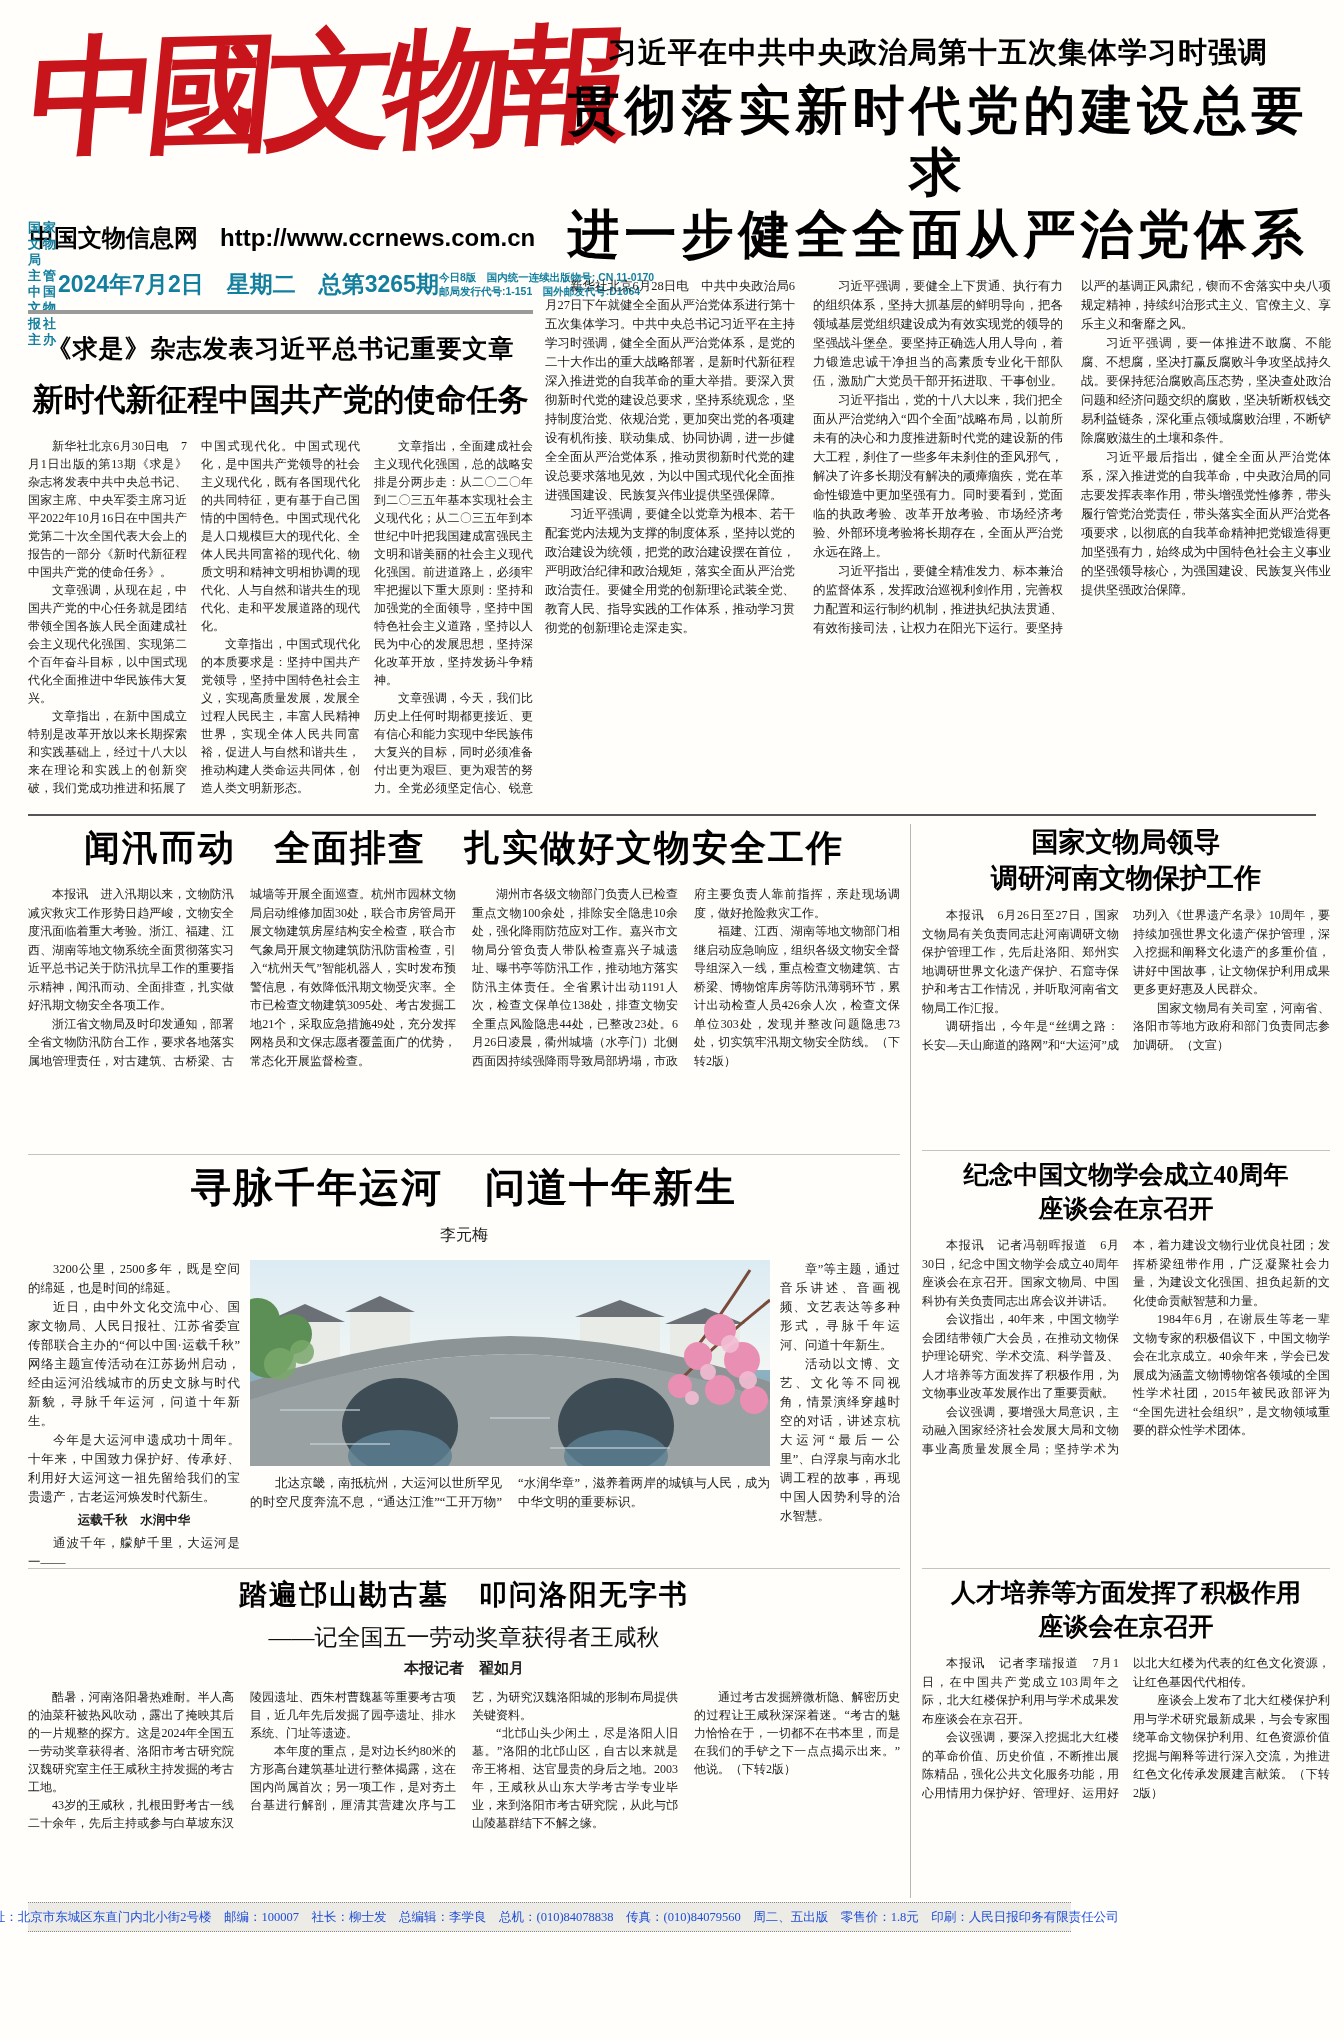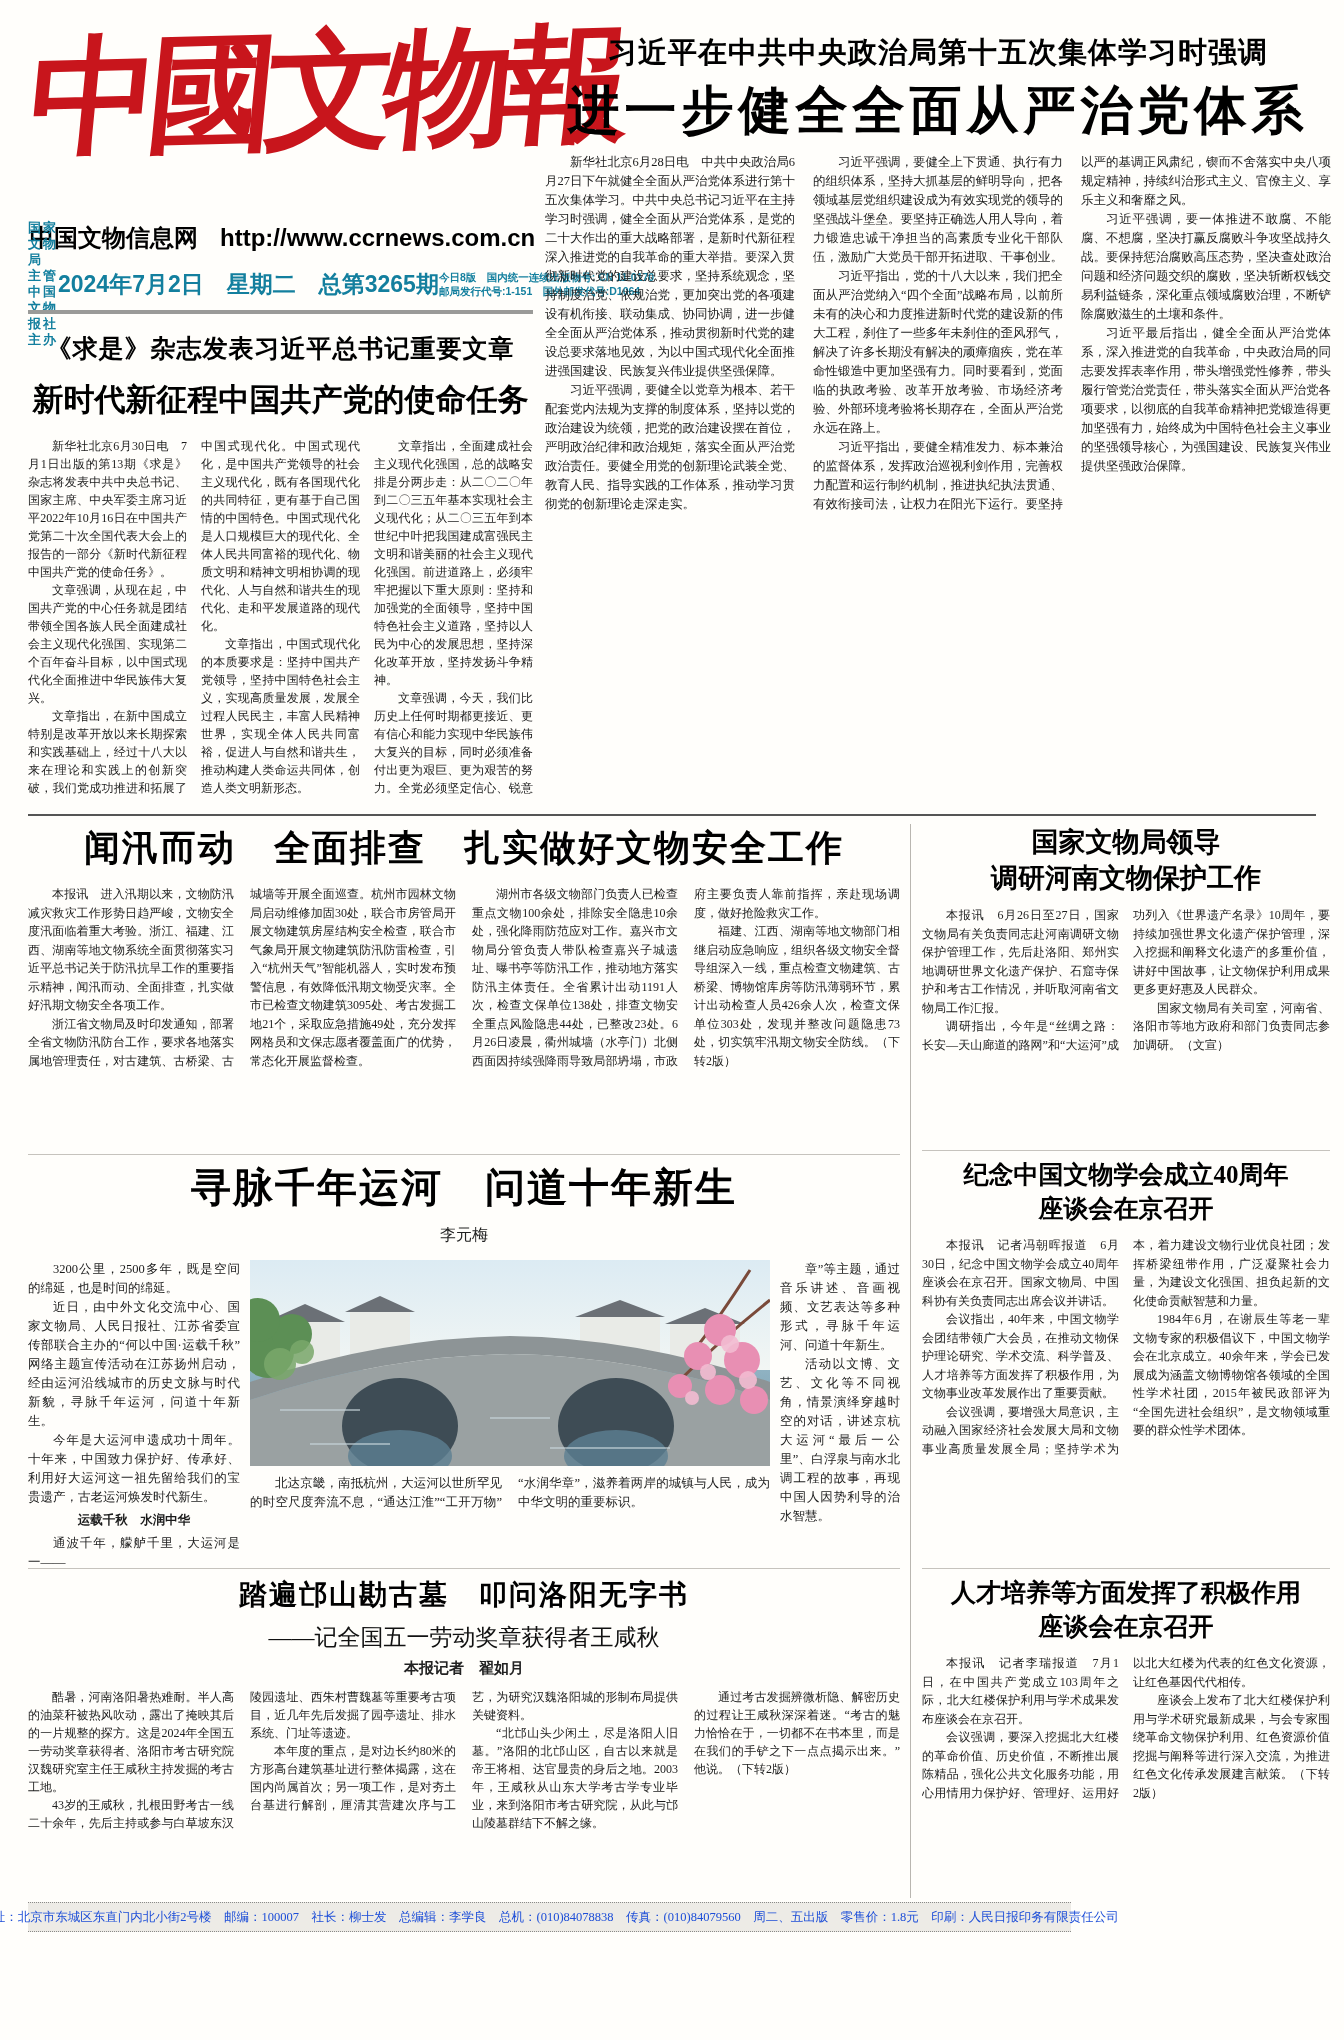--- a/index.html
+++ b/index.html
@@ -113,20 +113,21 @@
     <div class="issue-info">
       <div>今日8版　国内统一连续出版物号: CN 11-0170</div>
       <div>邮局发行代号:1-151　国外邮发代号:D1064</div>
     </div>
   </div>
   <div class="masthead-rule"></div>
 
   <div class="art-study">
     <div class="kicker">习近平在中共中央政治局第十五次集体学习时强调</div>
     <div class="bigtitle">
+      <div>贯彻落实新时代党的建设总要求</div>
       <div>进一步健全全面从严治党体系</div>
     </div>
     <div class="body-cols">
         <p>新华社北京6月28日电　中共中央政治局6月27日下午就健全全面从严治党体系进行第十五次集体学习。中共中央总书记习近平在主持学习时强调，健全全面从严治党体系，是党的二十大作出的重大战略部署，是新时代新征程深入推进党的自我革命的重大举措。要深入贯彻新时代党的建设总要求，坚持系统观念，坚持制度治党、依规治党，更加突出党的各项建设有机衔接、联动集成、协同协调，进一步健全全面从严治党体系，推动贯彻新时代党的建设总要求落地见效，为以中国式现代化全面推进强国建设、民族复兴伟业提供坚强保障。</p>
         <p>习近平强调，要健全以党章为根本、若干配套党内法规为支撑的制度体系，坚持以党的政治建设为统领，把党的政治建设摆在首位，严明政治纪律和政治规矩，落实全面从严治党政治责任。要健全用党的创新理论武装全党、教育人民、指导实践的工作体系，推动学习贯彻党的创新理论走深走实。</p>
         <p>习近平强调，要健全上下贯通、执行有力的组织体系，坚持大抓基层的鲜明导向，把各领域基层党组织建设成为有效实现党的领导的坚强战斗堡垒。要坚持正确选人用人导向，着力锻造忠诚干净担当的高素质专业化干部队伍，激励广大党员干部开拓进取、干事创业。</p>
         <p>习近平指出，党的十八大以来，我们把全面从严治党纳入“四个全面”战略布局，以前所未有的决心和力度推进新时代党的建设新的伟大工程，刹住了一些多年未刹住的歪风邪气，解决了许多长期没有解决的顽瘴痼疾，党在革命性锻造中更加坚强有力。同时要看到，党面临的执政考验、改革开放考验、市场经济考验、外部环境考验将长期存在，全面从严治党永远在路上。</p>
         <p>习近平指出，要健全精准发力、标本兼治的监督体系，发挥政治巡视利剑作用，完善权力配置和运行制约机制，推进执纪执法贯通、有效衔接司法，让权力在阳光下运行。要坚持以严的基调正风肃纪，锲而不舍落实中央八项规定精神，持续纠治形式主义、官僚主义、享乐主义和奢靡之风。</p>
         <p>习近平强调，要一体推进不敢腐、不能腐、不想腐，坚决打赢反腐败斗争攻坚战持久战。要保持惩治腐败高压态势，坚决查处政治问题和经济问题交织的腐败，坚决斩断权钱交易利益链条，深化重点领域腐败治理，不断铲除腐败滋生的土壤和条件。</p>
         <p>习近平最后指出，健全全面从严治党体系，深入推进党的自我革命，中央政治局的同志要发挥表率作用，带头增强党性修养，带头履行管党治党责任，带头落实全面从严治党各项要求，以彻底的自我革命精神把党锻造得更加坚强有力，始终成为中国特色社会主义事业的坚强领导核心，为强国建设、民族复兴伟业提供坚强政治保障。</p>

